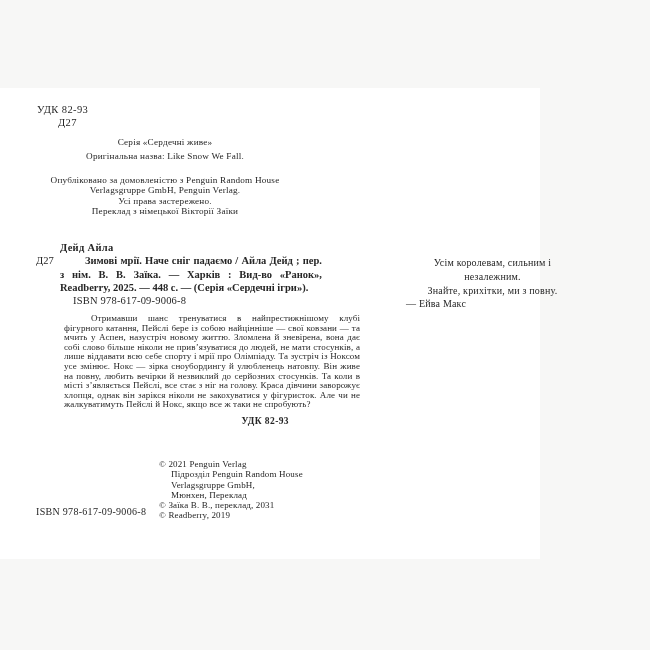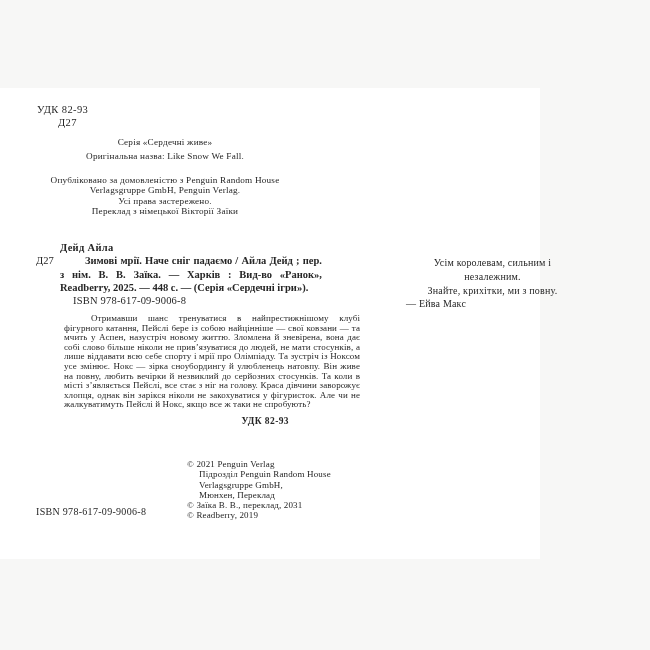--- a/index.html
+++ b/index.html
@@ -72,21 +72,20 @@
     text-align: right;
     font-weight: bold;
     font-size: 9.5px;
     letter-spacing: 0.4px;
   }
 
   .copyright {
     left: 159px; top: 371px;
     font-size: 9px; line-height: 10.3px;
     letter-spacing: 0.15px;
-    margin-left: 28px;
   }
   .copyright .cont { padding-left: 12px; }
 
   .isbn-bottom {
     left: 36px; top: 418px;
     font-size: 10px;
     letter-spacing: 0.3px;
   }
 
   .epigraph {

